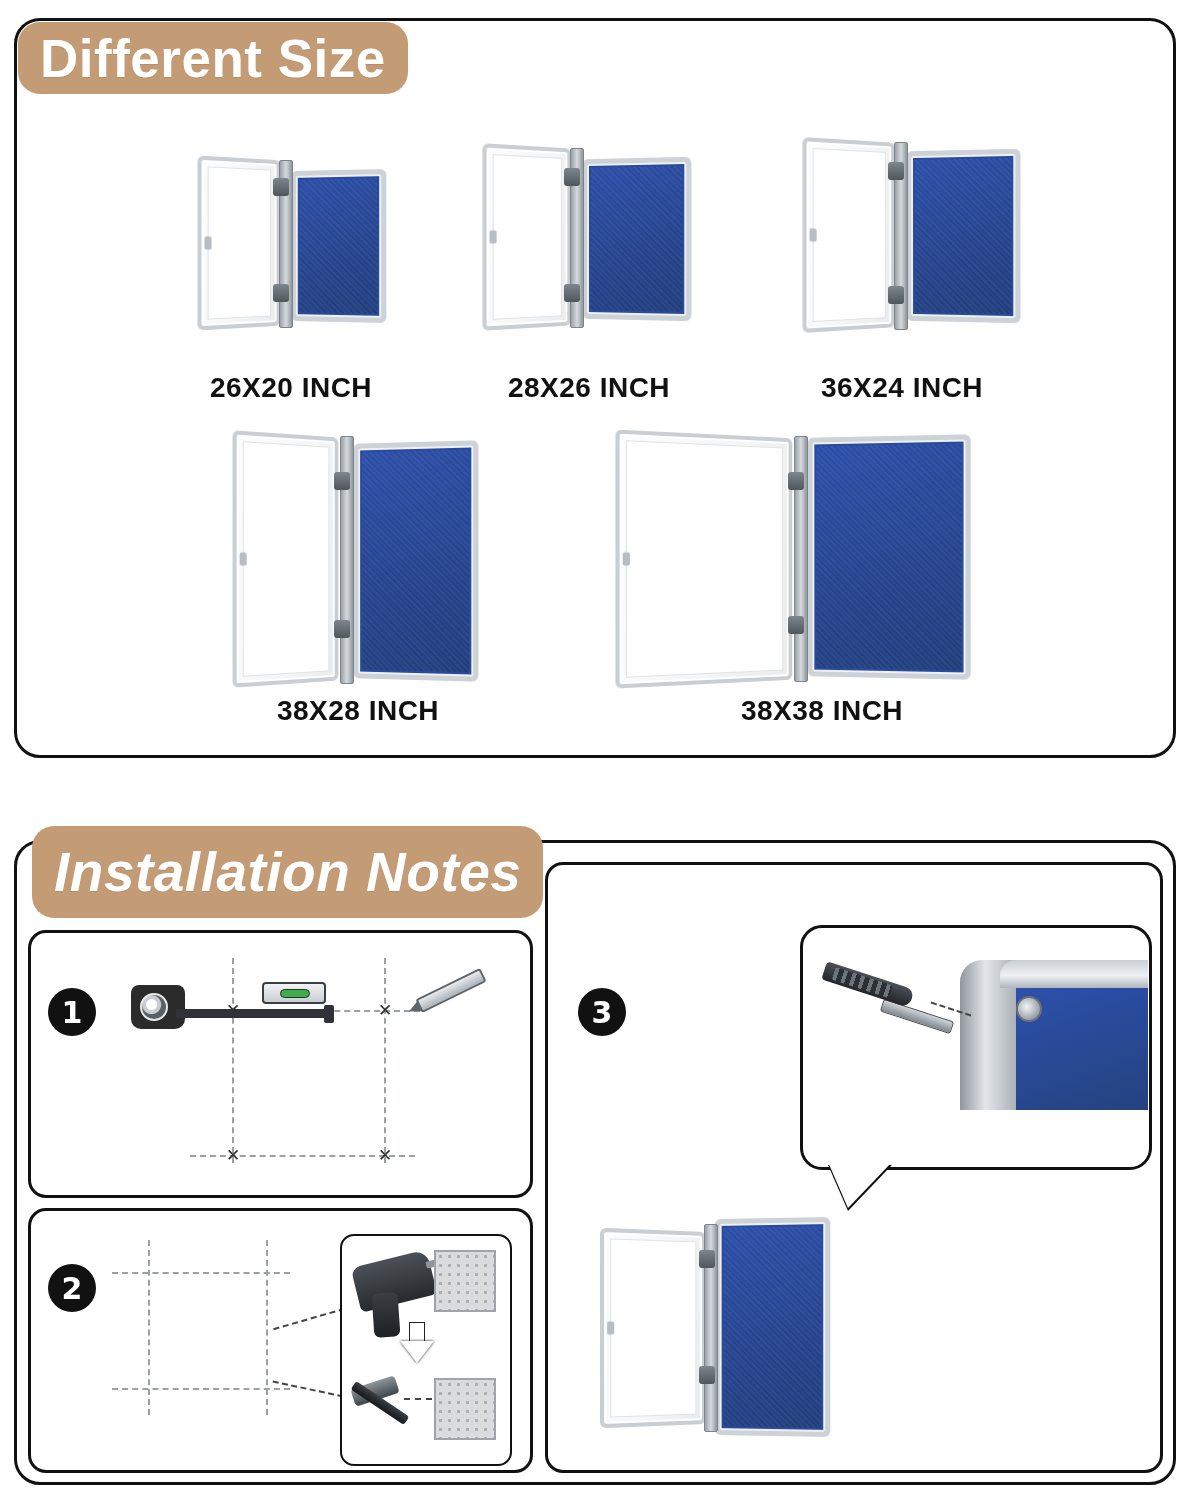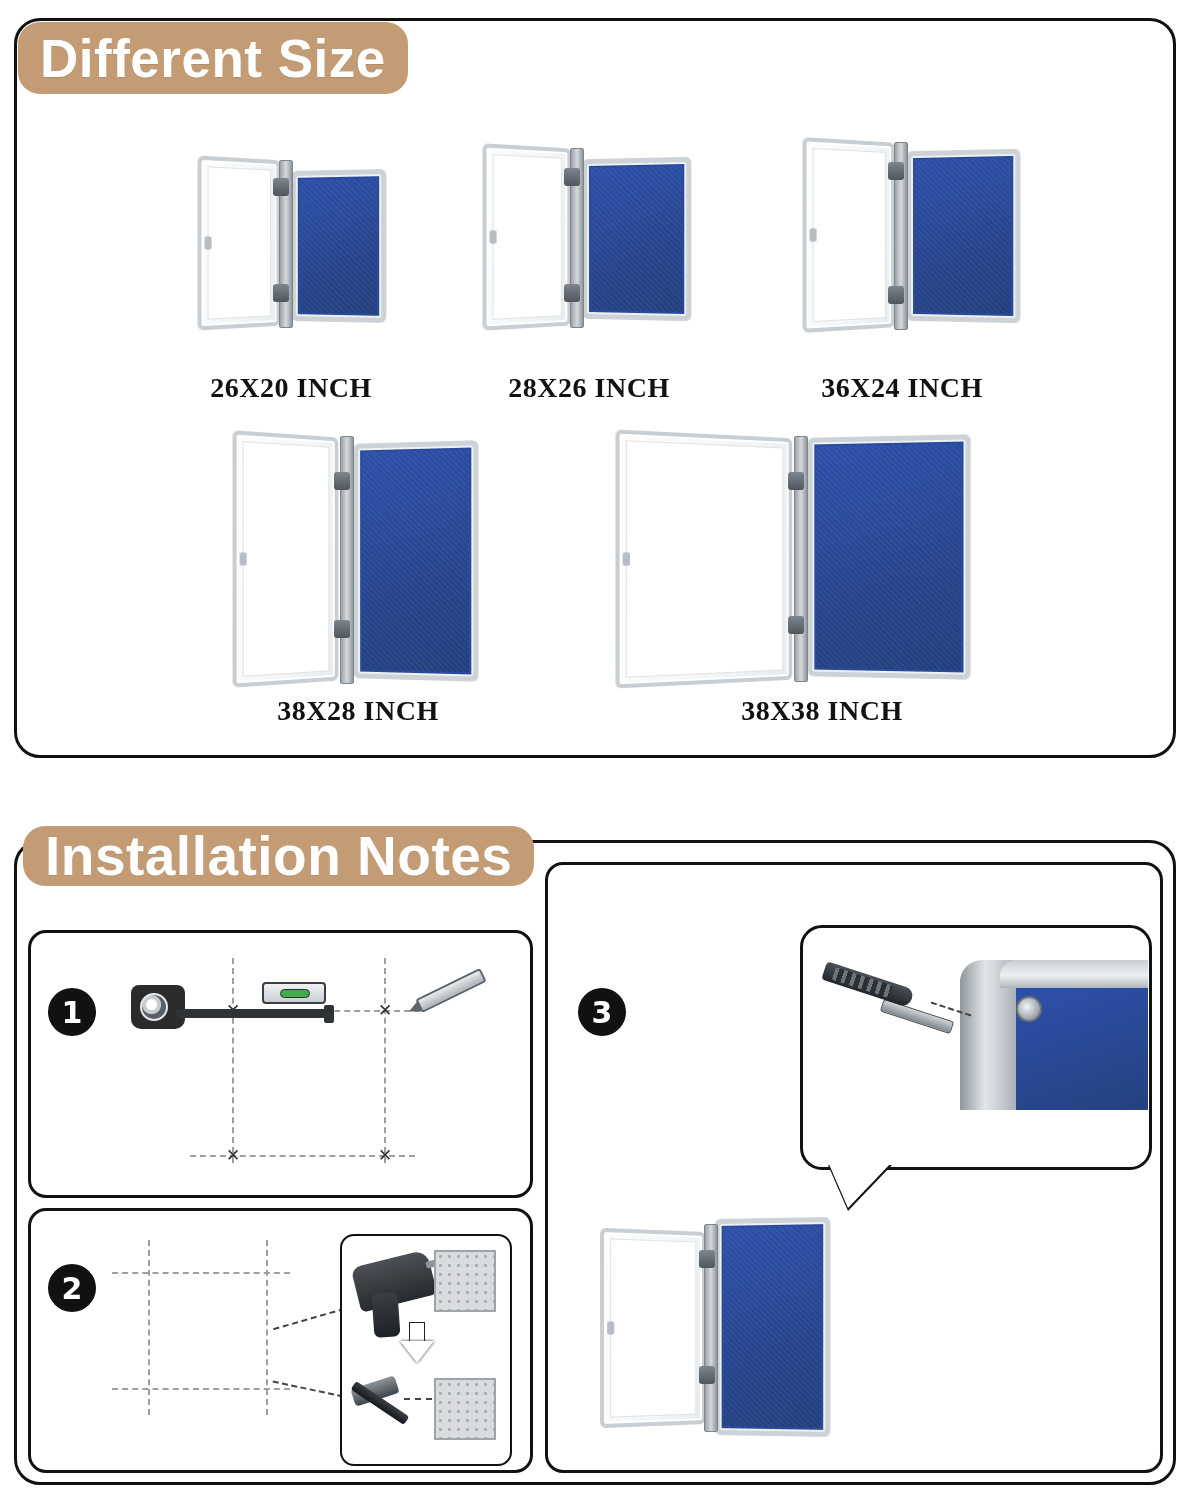--- a/index.html
+++ b/index.html
@@ -51,24 +51,25 @@
     z-index: 5;
     text-shadow: 0 1px 0 rgba(0,0,0,0.08);
   }
   #title-size {
     left: 18px;
     top: 22px;
     height: 72px;
     font-size: 53px;
   }
   #title-notes {
-    left: 23px;
+    left: 32px;
     top: 826px;
-    height: 60px;
+    height: 92px;
     font-size: 55px;
+    font-style: italic;
   }
 
   
   .board {
     position: absolute;
   }
   .board .wing {
     position: absolute;
     box-sizing: border-box;
   }
@@ -129,21 +130,21 @@
     border-radius: 3px;
     z-index: 5;
   }
   .size-label {
     position: absolute;
     text-align: center;
     font-size: 28px;
     font-weight: bold;
     color: #111111;
     letter-spacing: 0.5px;
-    font-family: Liberation Serif, serif;
+    font-family: Liberation Sans, sans-serif;
   }
 
   
   .subbox {
     position: absolute;
     border: 3px solid #111111;
     border-radius: 18px;
     box-sizing: border-box;
     background: #ffffff;
   }

